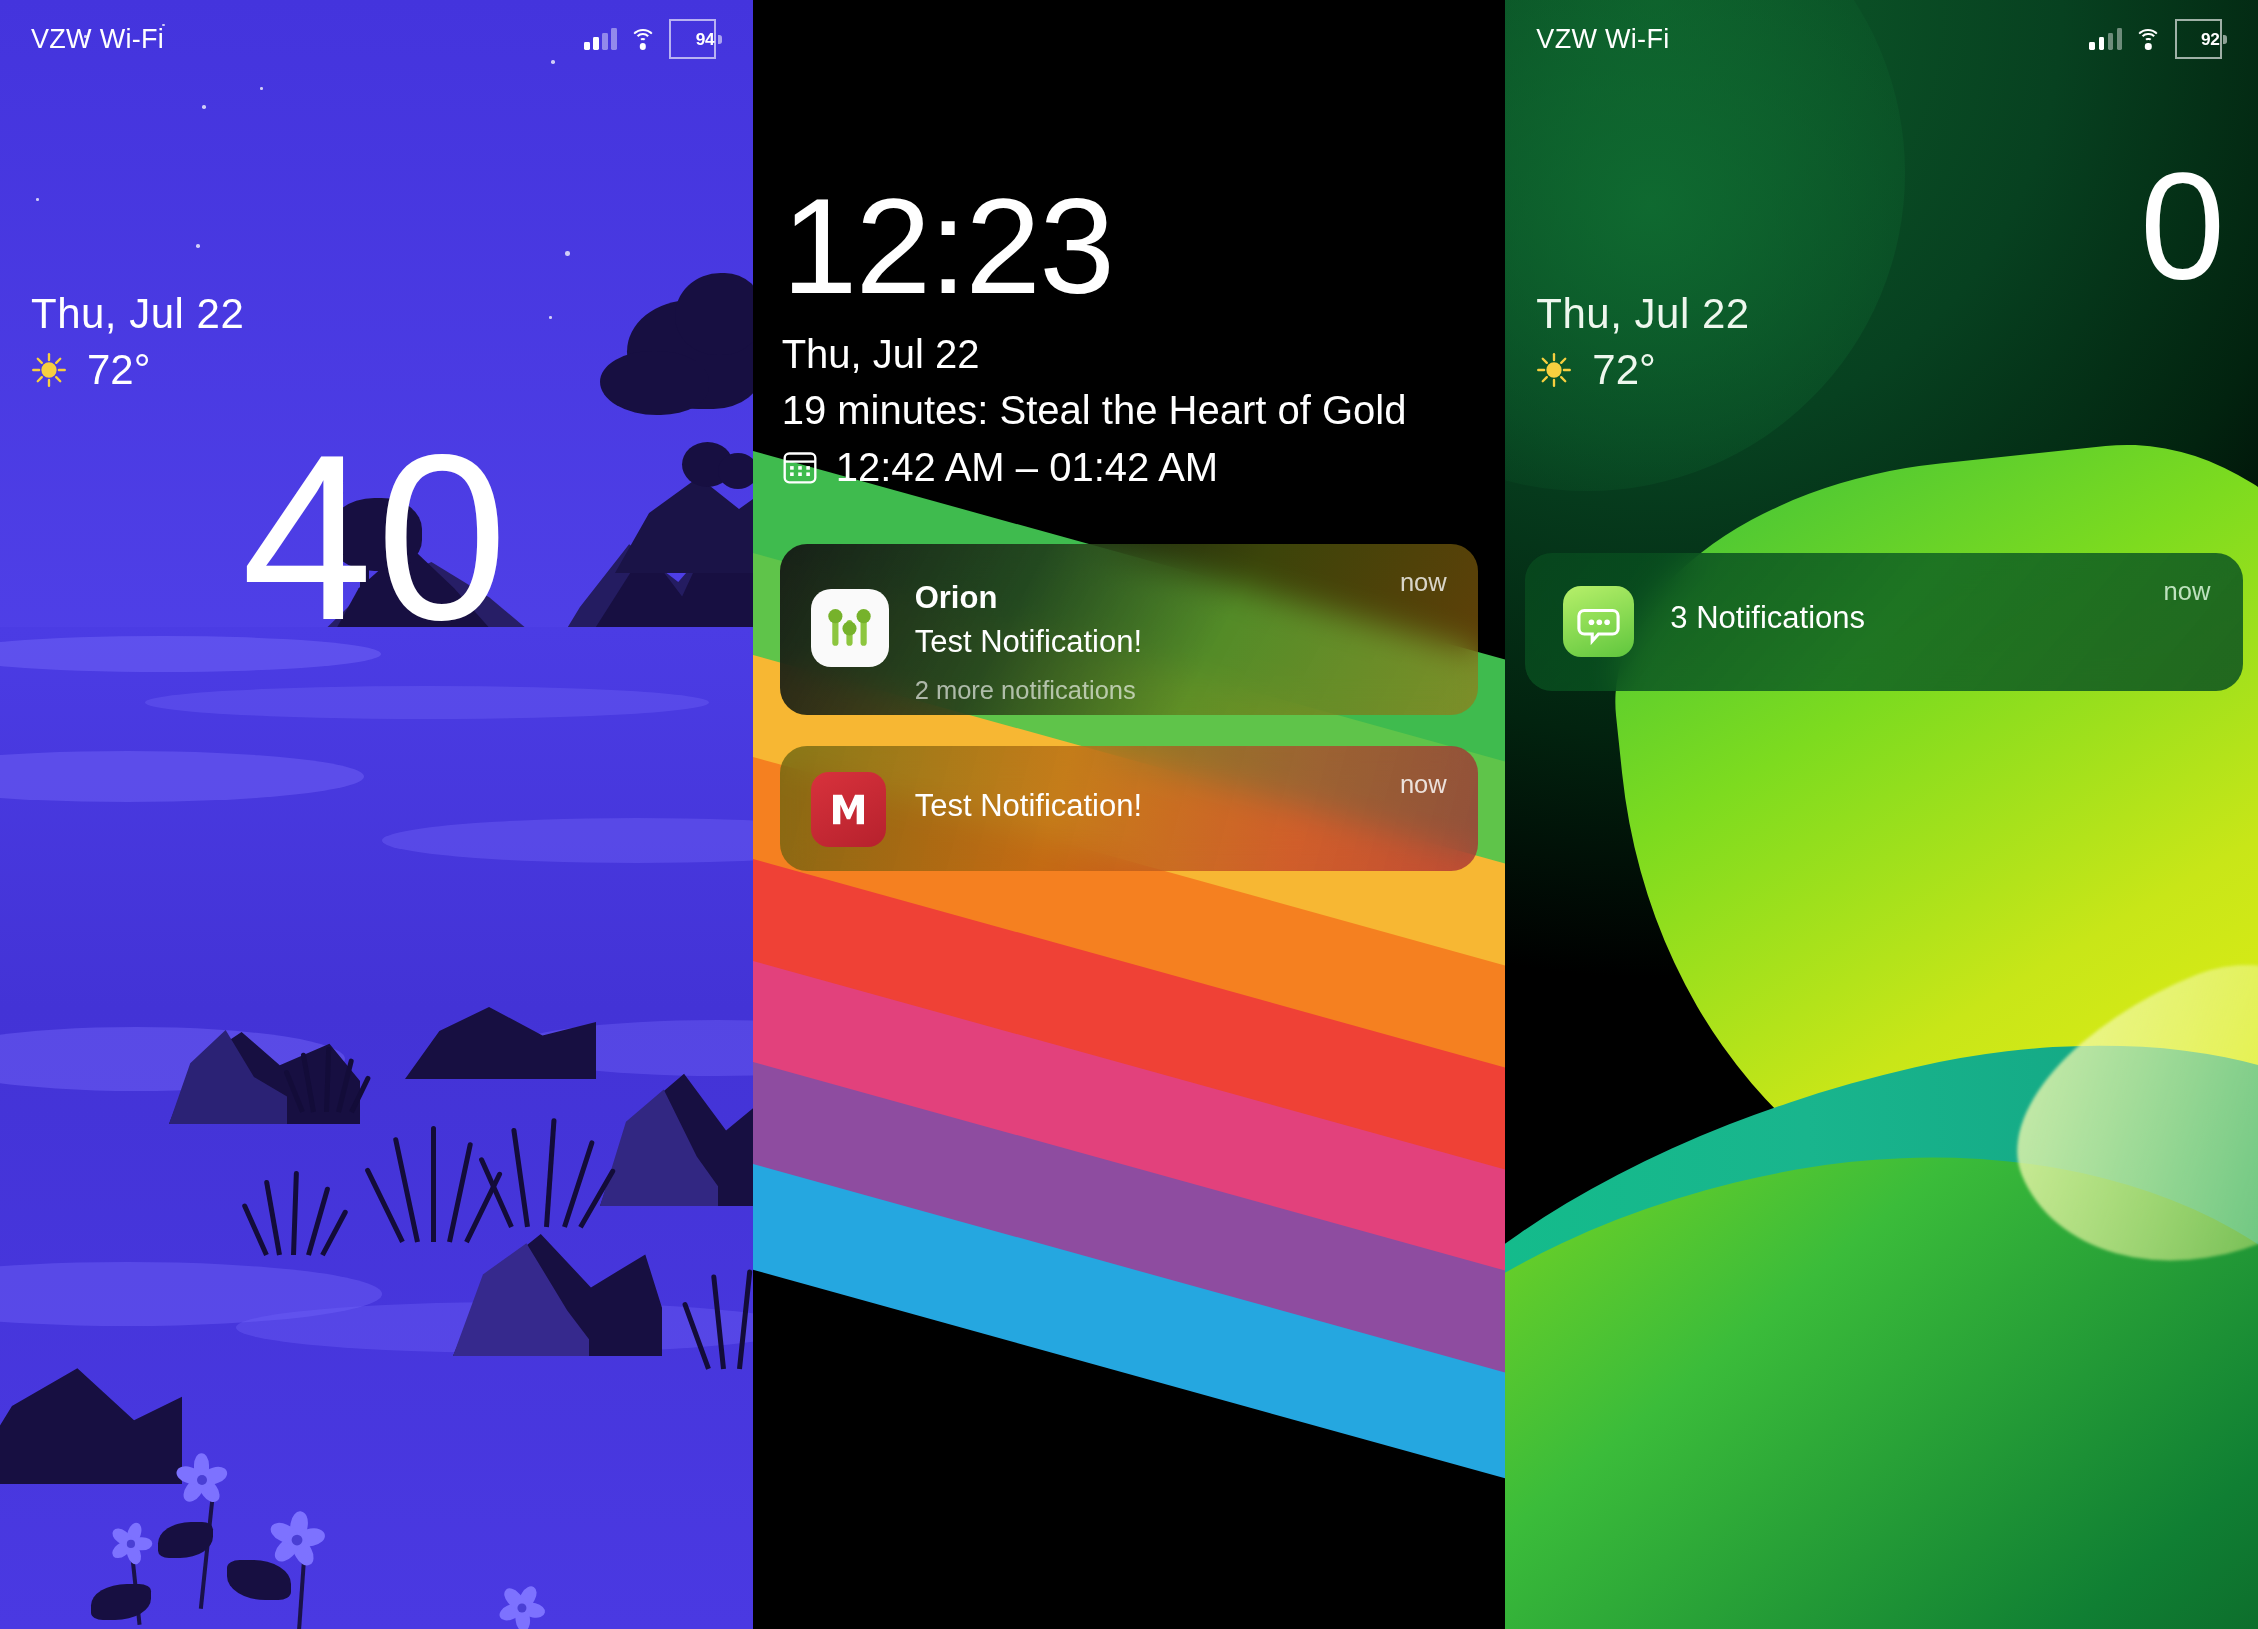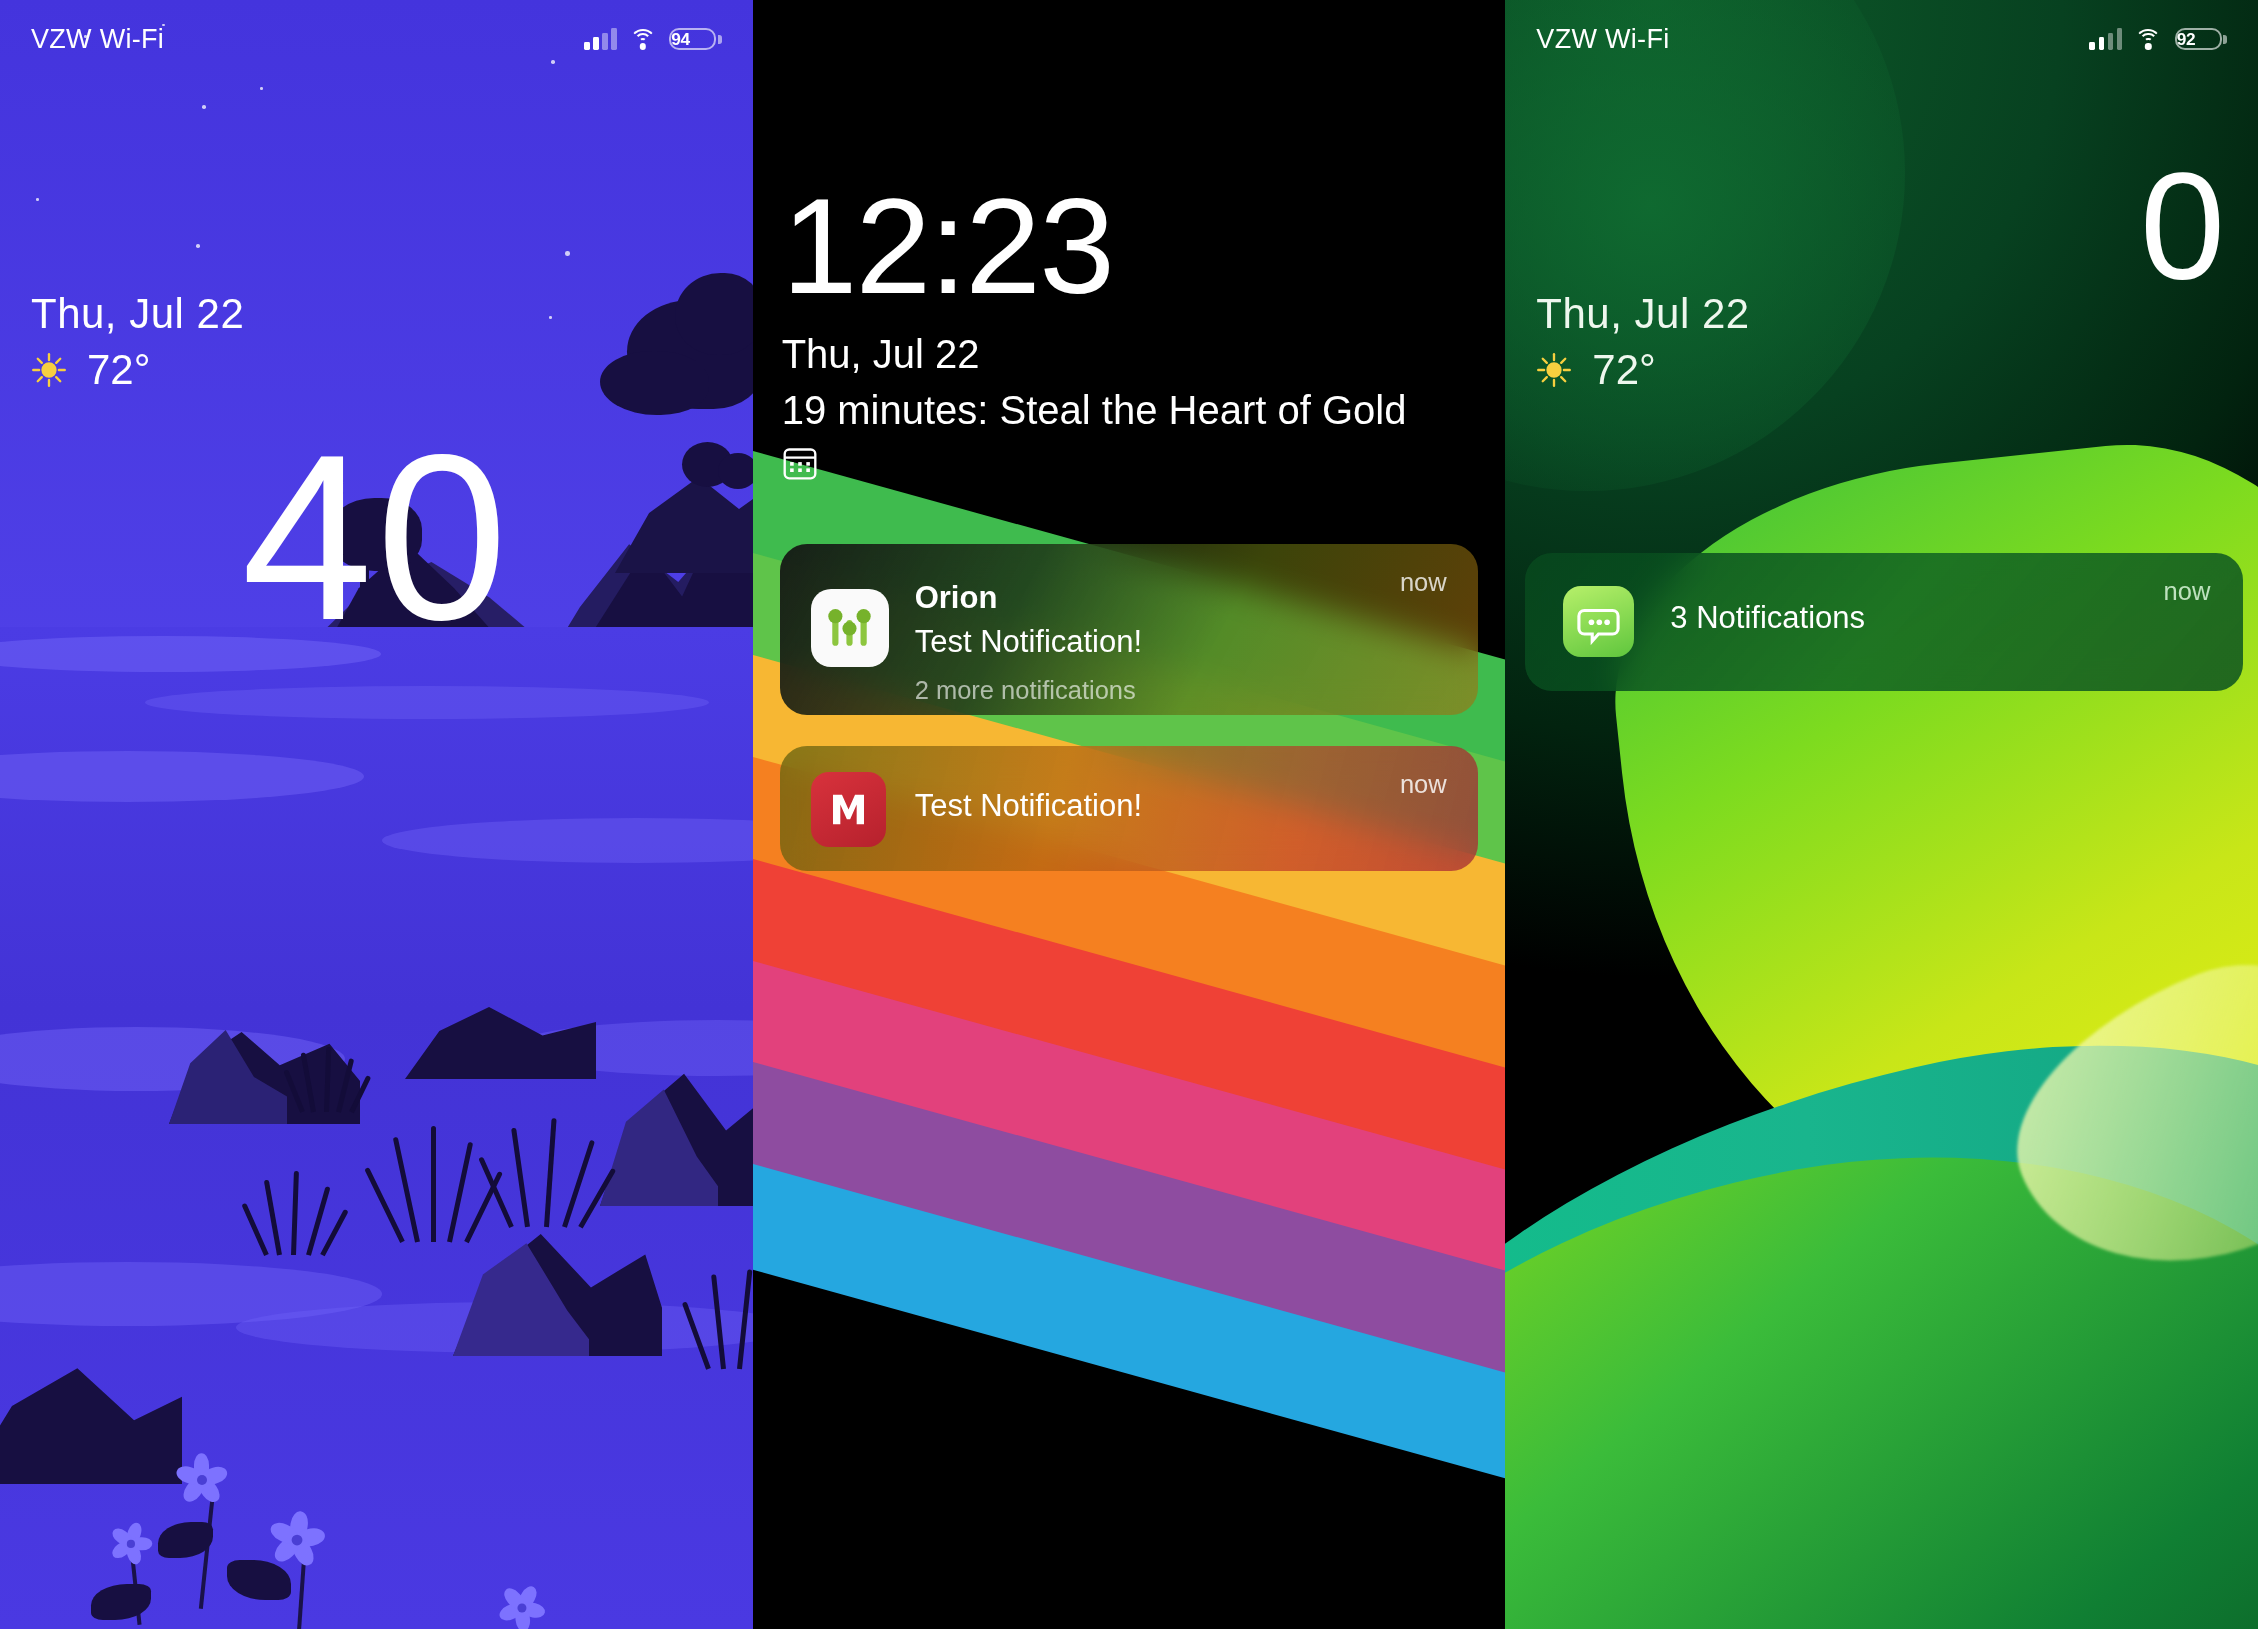--- a/index.html
+++ b/index.html
@@ -31,23 +31,23 @@
                border-right-color:transparent; border-radius:50%;
                transform:translateX(-50%); }
   .wifi .w1 { width:27px; height:27px; top:0; }
   .wifi .w2 { width:17.3px; height:17.3px; top:4.5px; }
   .wifi .w3 { width:7.3px;  height:7.3px;  top:9px; }
   .wifi .dot { position:absolute; left:50%; transform:translateX(-50%);
                bottom:0; width:6.4px; height:6.4px; background:#fff; border-radius:50%;
                border:none; }
 
   .battery { position:relative; display:flex; align-items:center; }
-  .batt-body { width:47px; height:22px; border:2.2px solid rgba(255,255,255,.62);
-               border-radius:10px; display:flex; align-items:center;
-               justify-content:flex-start; }
+  .batt-body { width:47px; height:40px; border:2.2px solid rgba(255,255,255,.62);
+               border-radius:0; display:flex; align-items:center;
+               justify-content:flex-end; }
   .batt-num { font-size:17.3px; font-weight:700; color:#fff; letter-spacing:-0.3px; }
   .batt-tip { width:3.6px; height:9px; background:rgba(255,255,255,.55);
               border-radius:0 2.7px 2.7px 0; margin-left:1.8px; }
 
   
   
   .wp-blue { position:absolute; inset:0; background:#4b3be0; }
   .wp-blue .sky { position:absolute; inset:0;
         background:linear-gradient(180deg,#4434dd 0%,#5041e8 45%,#5a4bf0 62%); }
   .wp-blue .star { position:absolute; width:3.6px; height:3.6px; border-radius:50%;
@@ -313,20 +313,21 @@
             <g fill="#fff">
               <rect x="9" y="19" width="4" height="4"></rect>
                 <rect x="18" y="19" width="4" height="4"></rect>
                 <rect x="27" y="19" width="4" height="4"></rect>
               <rect x="9" y="26" width="4" height="4"></rect>
                 <rect x="18" y="26" width="4" height="4"></rect>
                 <rect x="27" y="26" width="4" height="4"></rect>
             </g>
           </svg>
         </span>
+        <span style="font-size:40px;font-weight:300;color:#fff;white-space:nowrap;">12:42 AM – 01:42 AM</span>
       </div>
     </div>
 
     <div style="position:absolute;left:27px;top:544px;width:698px;height:171px;border-radius:27px;
                 background:linear-gradient(118deg, rgba(20,22,20,.94) 0%, rgba(28,44,20,.80) 34%,
                           rgba(96,110,16,.62) 62%, rgba(170,110,14,.58) 100%);
                 backdrop-filter:blur(16.4px); z-index:30; overflow:hidden;">
       <div style="position:absolute;left:31px;top:45px;width:78px;height:78px;border-radius:20px;
                   background:#fafafa;display:flex;align-items:center;justify-content:center;">
         <svg viewBox="0 0 60 60" width="53" height="53">

